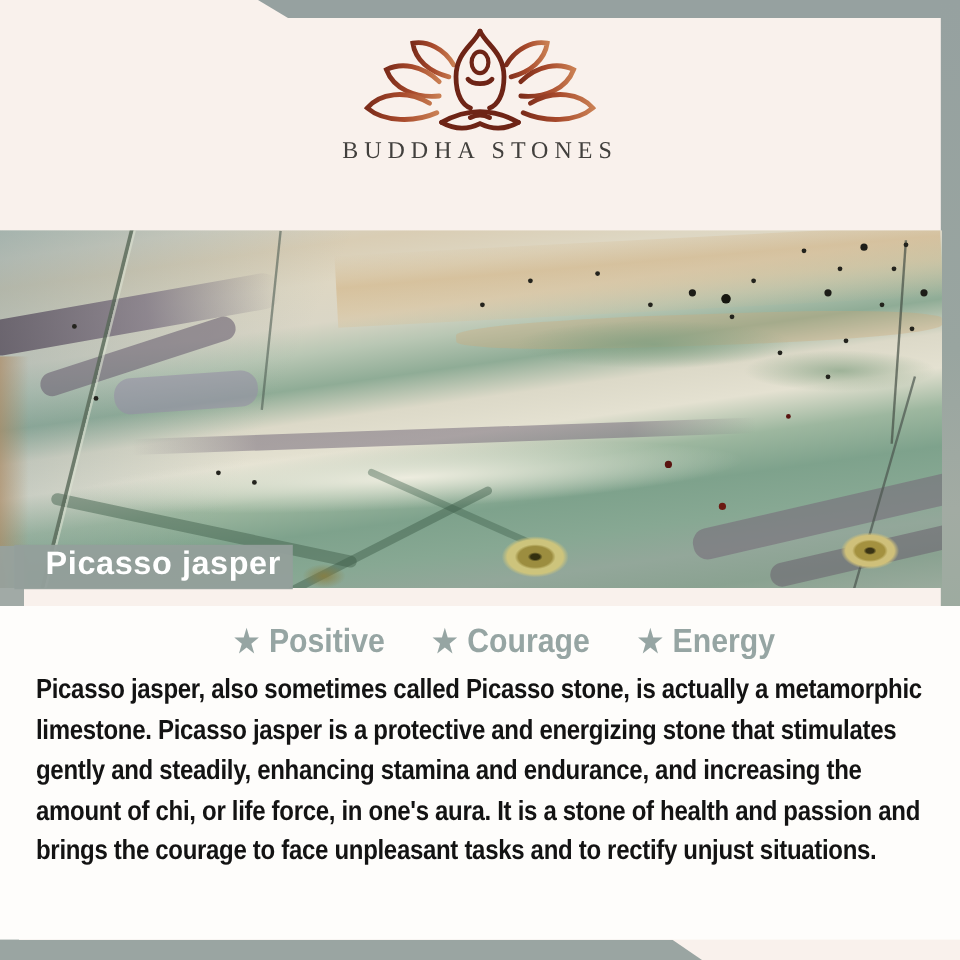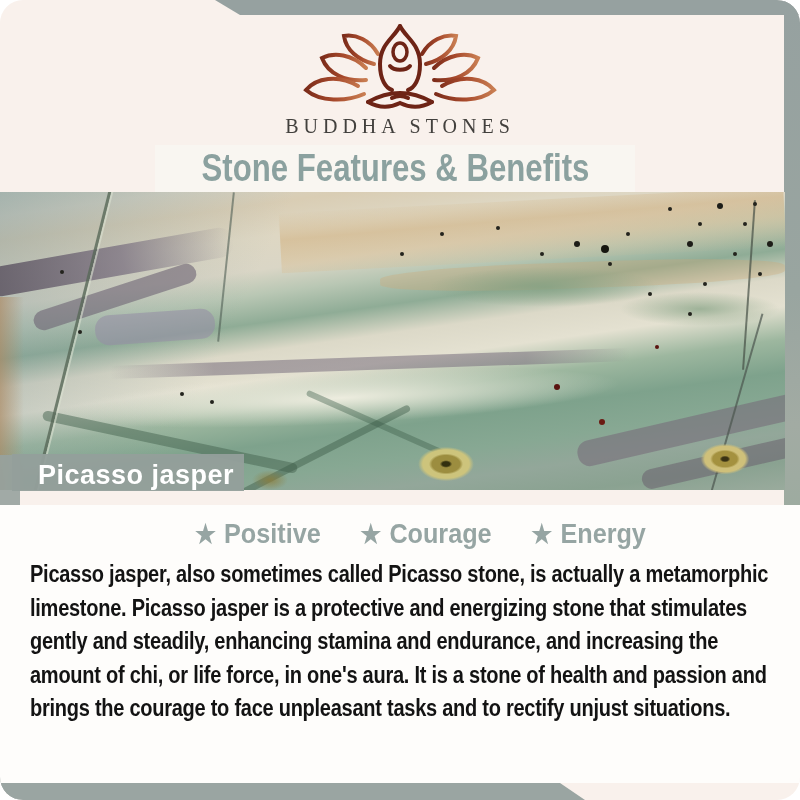--- a/index.html
+++ b/index.html
@@ -1,17 +1,17 @@
 <!DOCTYPE html>
 <html><head>
 <meta charset="utf-8">
 <style>
   html,body{margin:0;padding:0;}
   body{width:800px;height:800px;font-family:"Liberation Sans",sans-serif;}
-  .canvas{position:relative;width:800px;height:800px;background:#f9f1ec;overflow:hidden;border-radius:23px;}
+  .canvas{position:relative;width:800px;height:800px;background:#f9f1ec;overflow:hidden;}
 
   
   .band-top{position:absolute;left:215px;top:0;width:585px;height:15px;background:#96a1a0;
     clip-path:polygon(0 0,100% 0,100% 100%,25px 100%);}
   .band-right{position:absolute;right:0;top:0;width:16px;height:530px;
     background:linear-gradient(180deg,#96a1a0 0%,#99a5a0 55%,#a2aba3 80%,#9cab9f 100%);}
   .band-left{position:absolute;left:0;top:556px;width:16px;height:244px;background:#9aa5a2;
     clip-path:polygon(0 10px,100% 0,100% 100%,0 100%);}
   .band-bottom{position:absolute;left:0;top:783px;width:585px;height:17px;background:#9aa5a2;
     clip-path:polygon(0 0,calc(100% - 25px) 0,100% 100%,0 100%);}
@@ -87,21 +87,21 @@
       207px 56px 0 0 #23231d, 222px -22px 0 1px #1d1d18, 237px 26px 0 0 #23231d,
       247px -4px 0 0 #23231d, 257px -24px 0 0 #23231d, 262px 46px 0 0 #23231d,
       272px 16px 0 1px #1d1d18, 192px 86px 0 0 #23231d, -436px 44px 0 0 #23231d,
       -418px 104px 0 0 #23231d, -316px 166px 0 0 #23231d, -286px 174px 0 0 #23231d,
       59px 159px 0 1px #5a1410, 104px 194px 0 1px #6b1a12, 159px 119px 0 0 #5a1410,
       -96px 26px 0 0 #23231d, -56px 6px 0 0 #23231d;}
 
   
   .label-tab{position:absolute;left:0;top:455px;width:20px;height:73px;background:rgba(151,162,158,.9);}
   .label-bar{position:absolute;left:12px;top:454px;width:232px;height:37px;
-    background:rgba(148,159,155,.95);display:flex;align-items:flex-end;}
+    background:rgba(148,159,155,.95);display:flex;align-items:flex-start;}
   .label-text{color:#fff;font-weight:bold;font-size:27px;padding-left:26px;letter-spacing:.5px;
     white-space:nowrap;}
 
   
   .text-panel{position:absolute;left:0;top:505px;width:800px;height:278px;background:#fefdfb;}
 
   .features-row{position:absolute;left:0;top:518px;width:800px;text-align:center;white-space:nowrap;margin-left:20px;}
   .kw-item{display:inline-block;margin:0 13px;color:#96a5a3;font-weight:bold;font-size:28px;
     transform:scaleX(.9);transform-origin:center;}
   .kw-item .star{font-size:26px;margin-right:9px;}
@@ -143,23 +143,20 @@
         <ellipse cx="106" cy="30" rx="7" ry="9" stroke-width="3.5"></ellipse>
         <path d="M96,44 C100,49 112,49 116,44"></path>
         <path d="M74,80 Q106,62 138,80"></path>
         <path d="M74,80 Q90,89 106,81 Q122,89 138,80"></path>
         <path d="M98,76 Q106,72 114,76"></path>
       </g>
     </svg>
   </div>
   <div class="brand">BUDDHA STONES</div>
 
-  <div class="banner">
-    <span class="banner-text">Stone Features &amp; Benefits</span>
-  </div>
 
   <div class="photo">
     <div class="tex t-tan1"></div>
     <div class="tex t-tan2"></div>
     <div class="tex t-ltan"></div>
     <div class="tex t-pur1"></div>
     <div class="tex t-pur2"></div>
     <div class="tex t-lav"></div>
     <div class="tex t-sage1"></div>
     <div class="tex t-sage2"></div>

